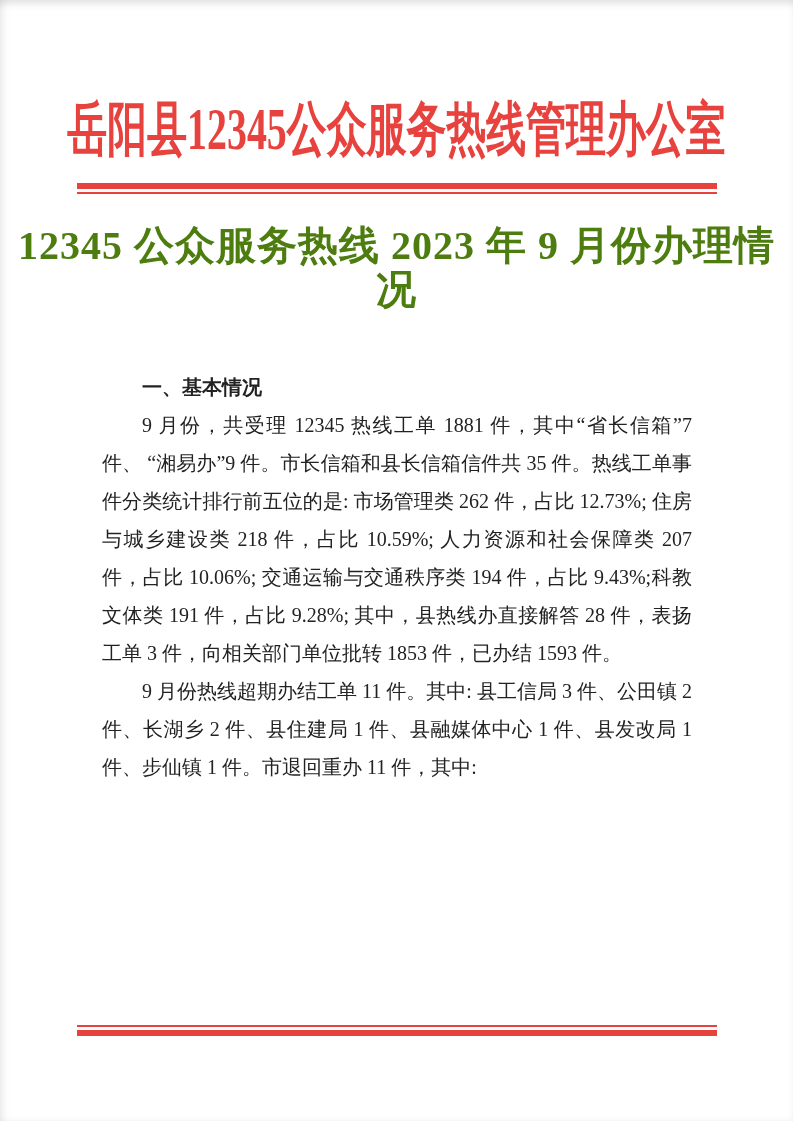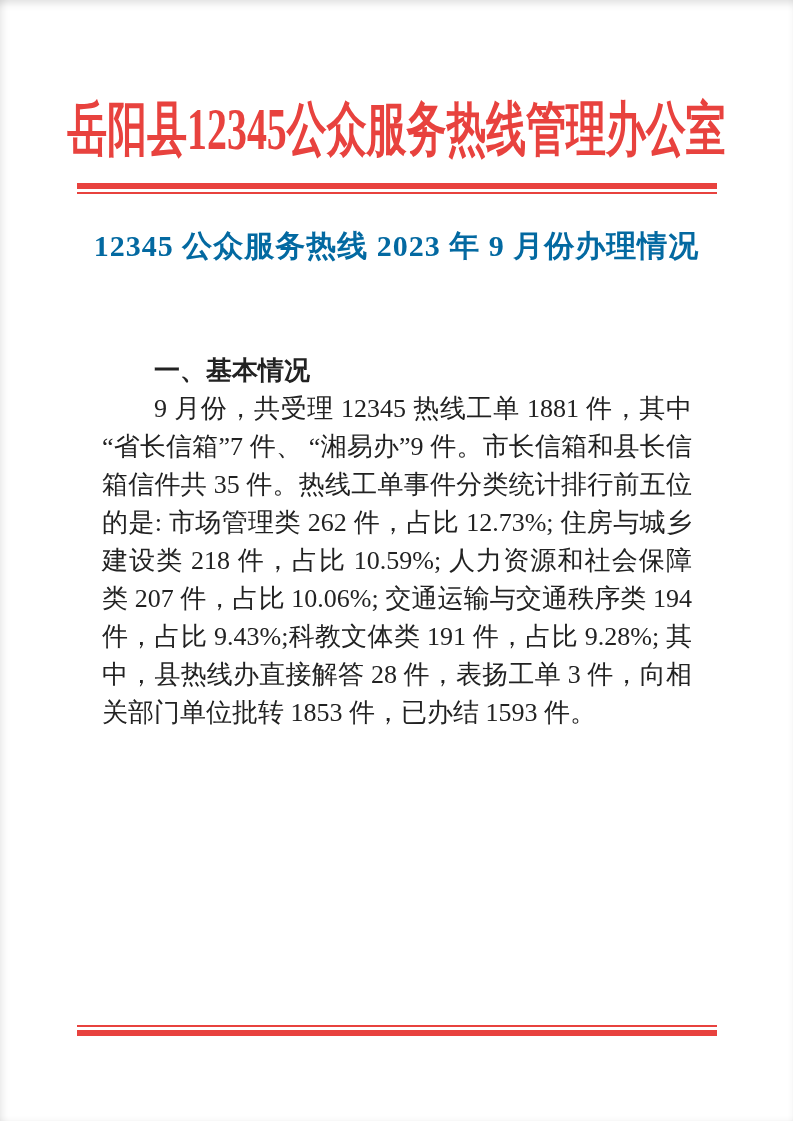--- a/index.html
+++ b/index.html
@@ -24,26 +24,26 @@
     white-space:nowrap;
   }
   .rule{position:absolute;left:77px;width:640px;}
   .rule-top{top:183px;}
   .rule-bottom{top:1025px;}
   .rule .thick{height:6px;background:var(--red,#e8423e);}
   .rule .thin{height:2px;background:var(--red,#e8423e);}
   .rule .gap{height:3px;background:transparent;}
   .doc-title{
     position:absolute;top:224px;left:0;width:100%;
-    text-align:center;font-size:30px;font-weight:bold;
-    line-height:44px;color:#0369a1;letter-spacing:1px;
+    text-align:center;font-size:40px;font-weight:bold;
+    line-height:44px;color:#4d7c0f;letter-spacing:1px;
   }
   .content{
-    position:absolute;top:352px;left:102px;width:590px;
-    font-size:26px;line-height:38px;text-align:justify;
+    position:absolute;top:368px;left:102px;width:590px;
+    font-size:20px;line-height:38px;text-align:justify;
     color:#222222;
   }
   .content p{margin:0;text-indent:2em;}
   .section-heading{font-weight:bold;text-indent:2em;margin:0;}
 </style>
 </head>
 <body>
 
 <div class="page">
 
@@ -55,20 +55,21 @@
     <div class="thin"></div>
   </div>
 
   <div class="doc-title">
     <div>12345 公众服务热线 2023 年 9 月份办理情况</div>
   </div>
 
   <div class="content">
     <p class="section-heading">一、基本情况</p>
     <p>9 月份，共受理 12345 热线工单 1881 件，其中“省长信箱”7 件、 “湘易办”9 件。市长信箱和县长信箱信件共 35 件。热线工单事件分类统计排行前五位的是: 市场管理类 262 件，占比 12.73%; 住房与城乡建设类 218 件，占比 10.59%; 人力资源和社会保障类 207 件，占比 10.06%; 交通运输与交通秩序类 194 件，占比 9.43%;科教文体类 191 件，占比 9.28%; 其中，县热线办直接解答 28 件，表扬工单 3 件，向相关部门单位批转 1853 件，已办结 1593 件。</p>
+    <p>9 月份热线超期办结工单 11 件。其中: 县工信局 3 件、公田镇 2 件、长湖乡 2 件、县住建局 1 件、县融媒体中心 1 件、县发改局 1 件、步仙镇 1 件。市退回重办 11 件，其中:</p>
   </div>
 
   <div class="rule rule-bottom">
     <div class="thin"></div>
     <div class="gap"></div>
     <div class="thick"></div>
   </div>
 
 </div>
 

